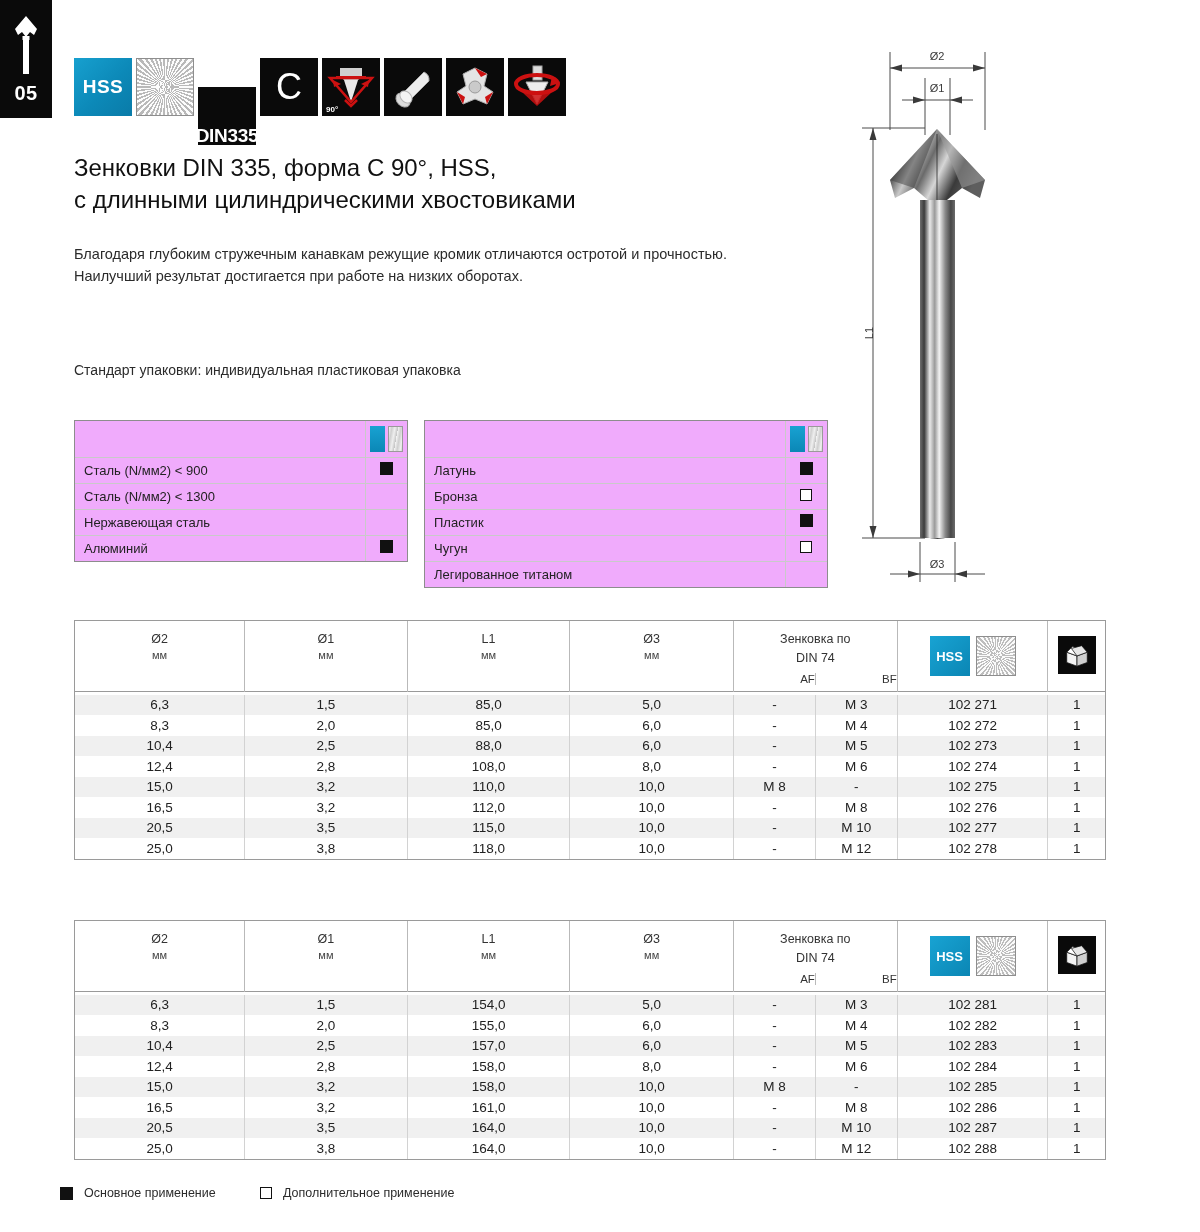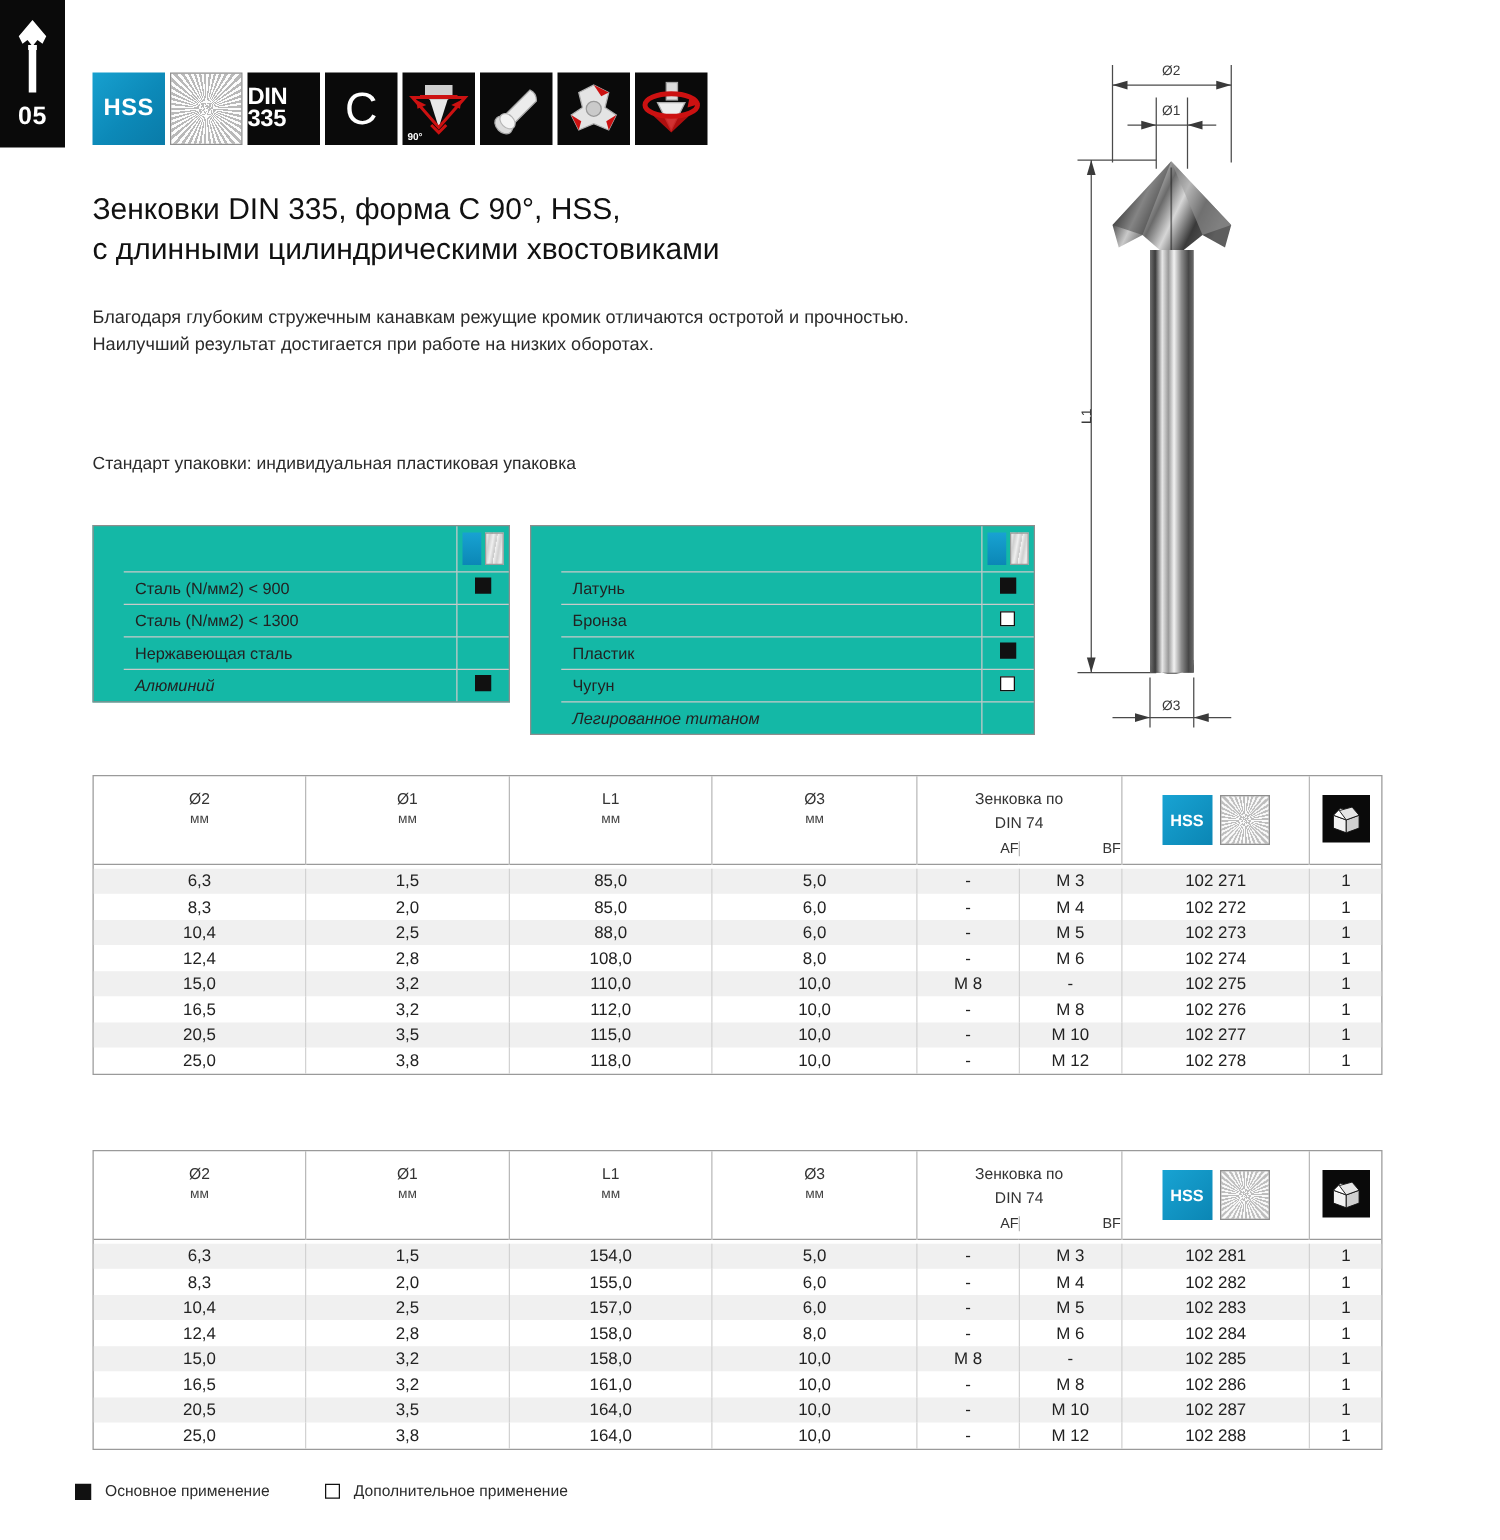--- a/index.html
+++ b/index.html
@@ -57,23 +57,24 @@
   .badge.hss span {
     color: #fff; font-weight: bold; font-size: 19px; letter-spacing: 0.5px;
   }
   .badge.metal {
     background:
       repeating-conic-gradient(from 0deg at 50% 50%,
         #fcfcfc 0deg 4deg, #b9b9b9 4deg 8deg);
     border: 1px solid #8e8e8e;
   }
   .badge.din {
-    display: flex; flex-direction: column;
-    align-items: flex-start; justify-content: center;
+    display: flex; flex-direction: row;
+    align-items: flex-end; justify-content: center;
     line-height: 0.95;
+    margin-top: 29px;
   }
   .badge.din span {
     color: #fff; font-weight: bold; font-size: 19px; letter-spacing: -0.3px;
   }
   .badge.letter {
     display: flex; align-items: center; justify-content: center;
   }
   .badge.letter span {
     color: #fff; font-size: 36px; font-weight: 500; line-height: 1;
     font-family: "Liberation Sans", sans-serif;
@@ -107,38 +108,37 @@
     left: 74px; top: 362px;
     font-size: 14px;
     color: #2b2b2b;
   }
 
   
   .mat-table {
     position: absolute;
     border: 1px solid #8d8d8d;
     border-collapse: collapse;
-    background: #14b8a6;
-    padding-left: 24px;
+    background: #f0abfc;
   }
   .mat-table.left  { left: 74px;  top: 420px; width: 334px; }
   .mat-table.right { left: 424px; top: 420px; width: 404px; }
   .mat-table table { width: 100%; border-collapse: collapse; }
   .mat-table td {
     border: 1px solid #c9c9c9;
     font-size: 13px;
     color: #222;
     padding: 5px 9px;
     height: 24px;
     vertical-align: middle;
   }
   .mat-table tr td:first-child { border-left: none; }
   .mat-table tr td:last-child  { border-right: none; }
   .mat-table tr:first-child td { border-top: none; }
-  .mat-table tr:last-child td  { border-bottom: none; font-style: italic; }
+  .mat-table tr:last-child td  { border-bottom: none; }
   .mat-table td.mark {
     width: 42px; text-align: center; padding: 0;
   }
   .mat-head-row td { height: 36px; }
   .mat-head-icons {
     display: flex; gap: 3px; align-items: center; justify-content: center;
     padding: 2px 0;
   }
   .sw {
     width: 15px; height: 26px; display: inline-block;

